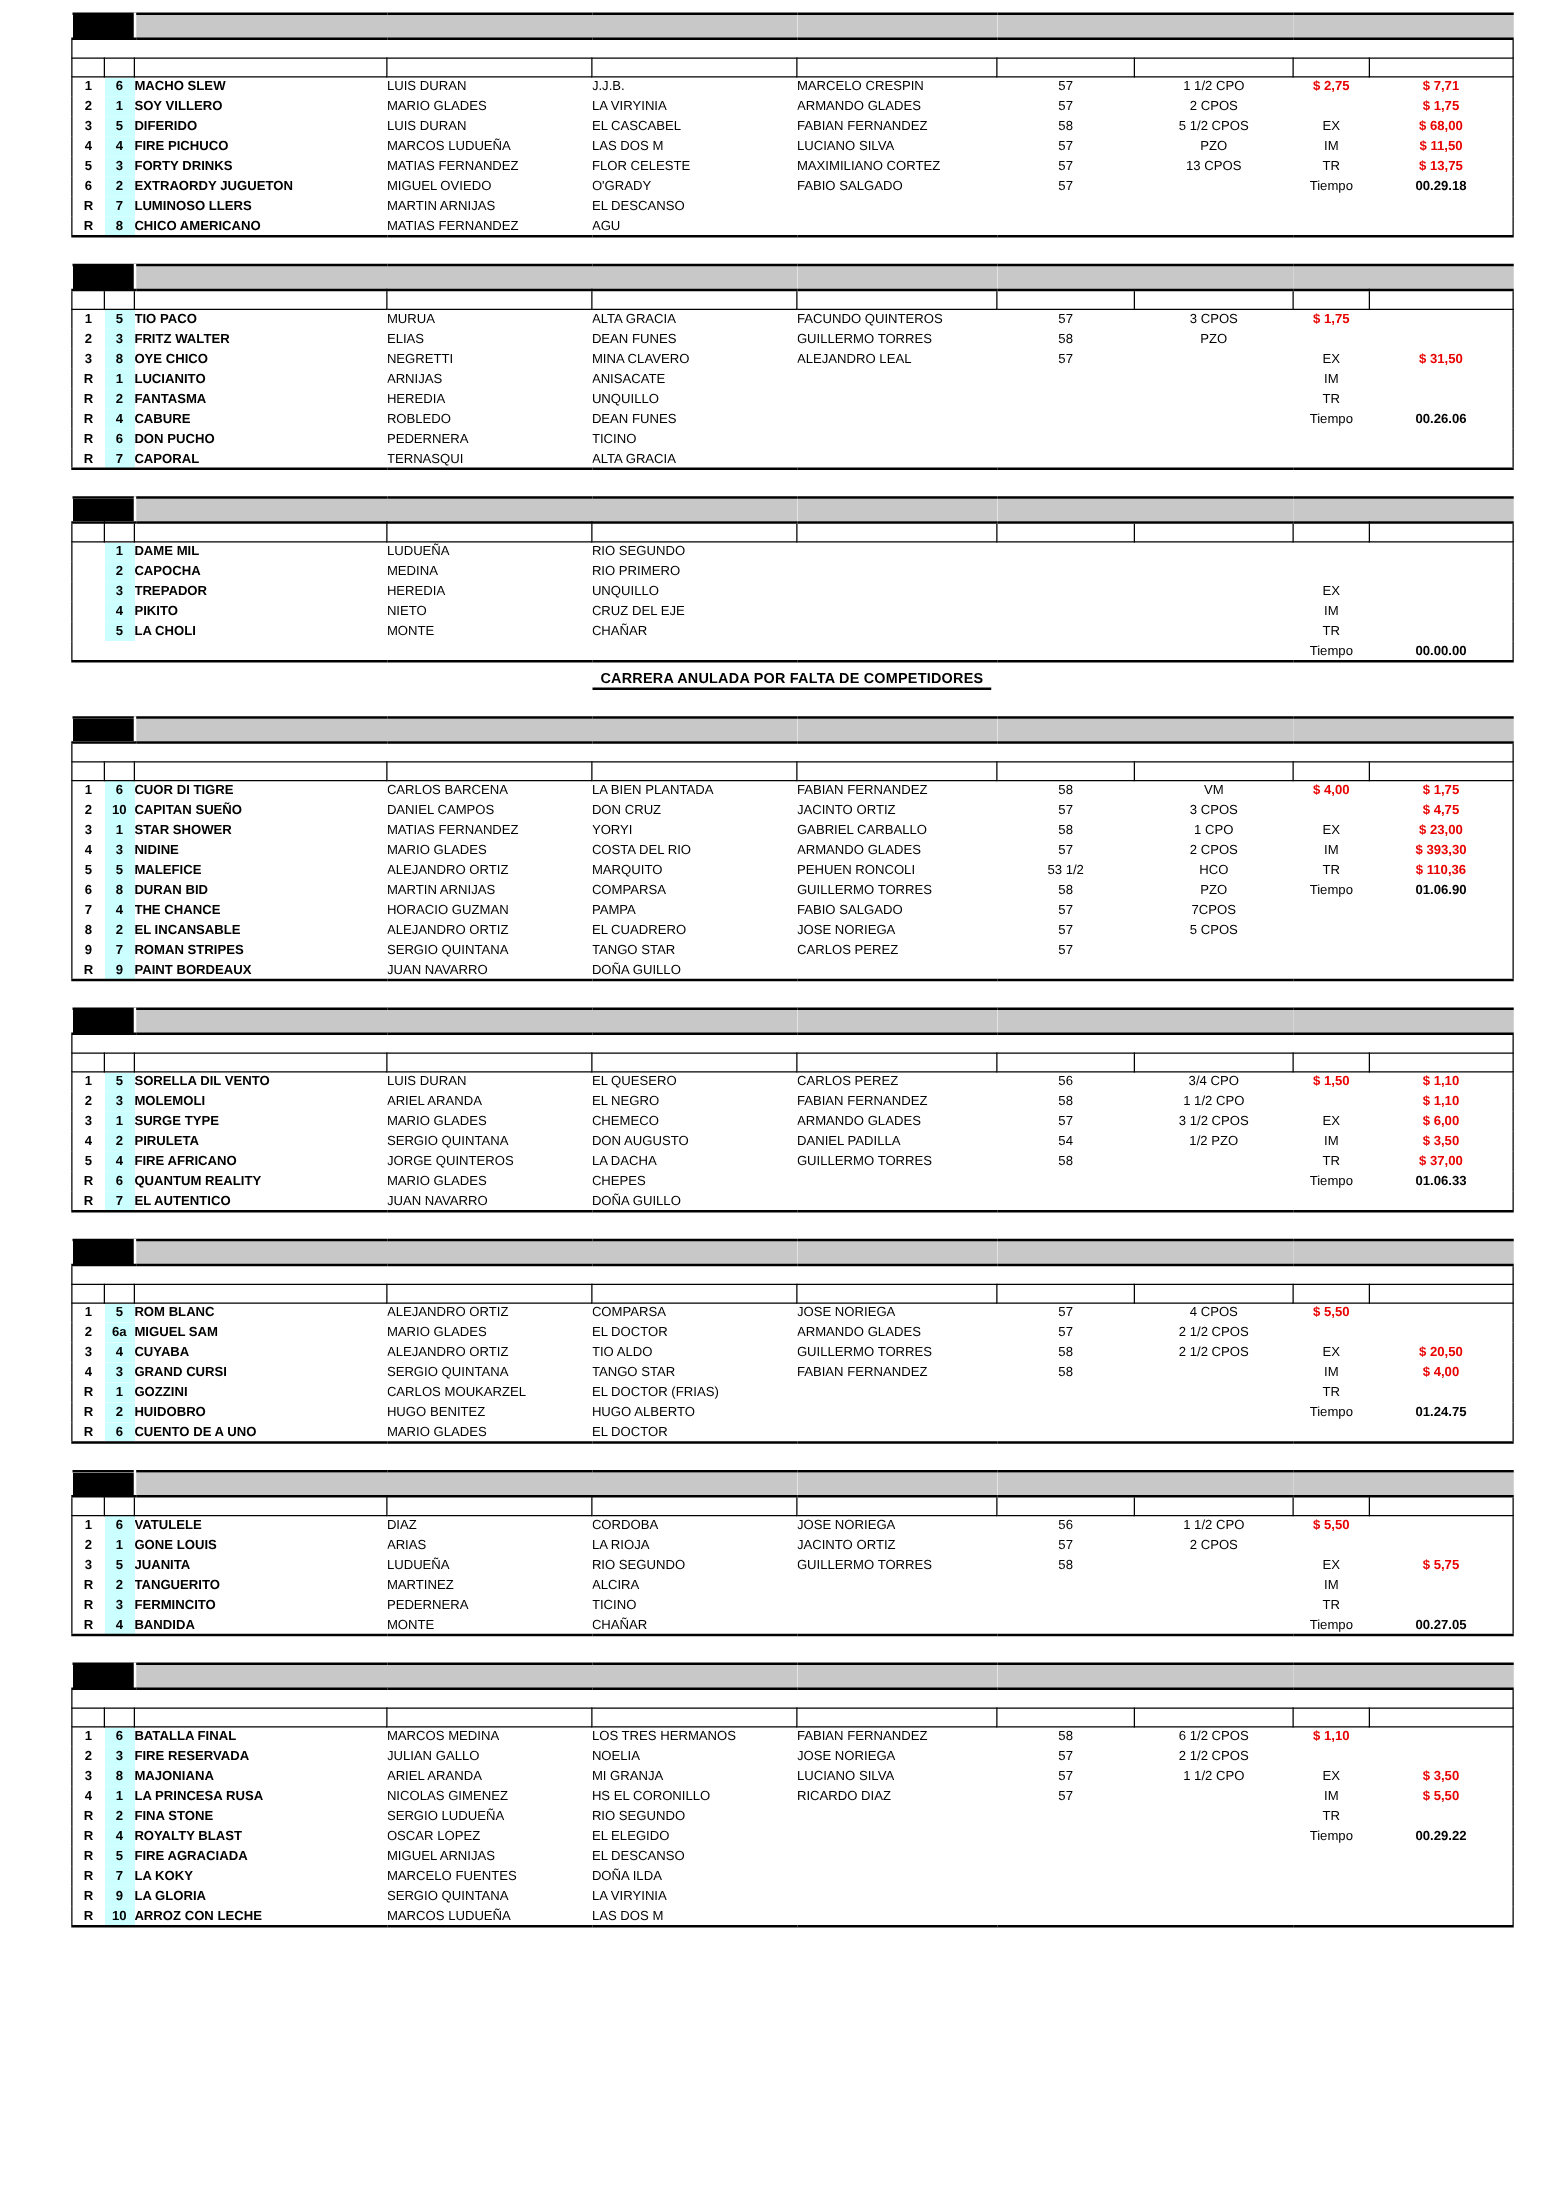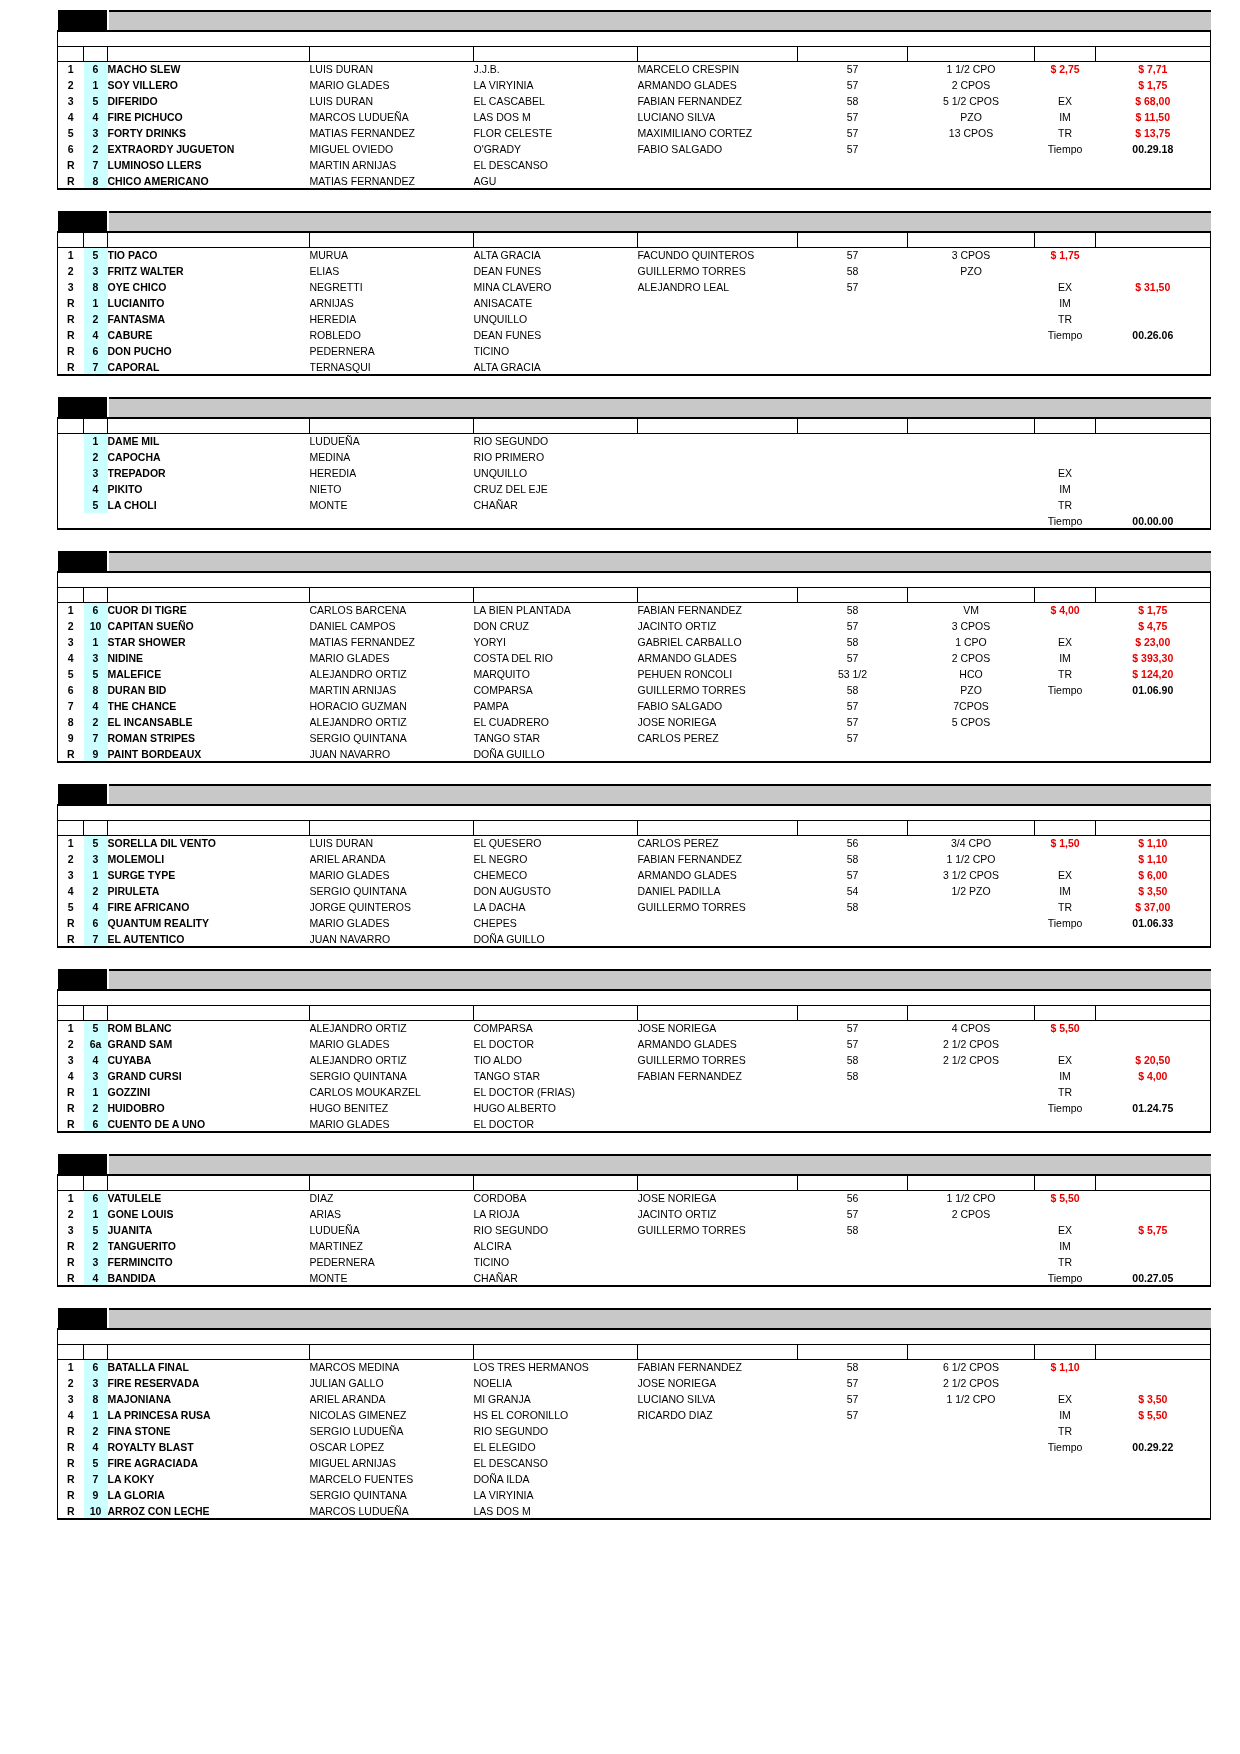--- a/index.html
+++ b/index.html
@@ -492,20 +492,21 @@
               <td class="c-cuid"></td>
               <td class="c-stud"></td>
               <td class="c-jock"></td>
               <td class="c-kgs"></td>
               <td class="c-dist"></td>
               <td class="c-gan"><span class="tlabel">Tiempo</span></td>
               <td class="c-seg"><span class="timeval">00.00.00</span></td>
             </tr>
           </tbody>
         </table>
+        <div class="race-note-wrap"><div class="race-note">CARRERA ANULADA POR FALTA  DE COMPETIDORES</div></div>
       </div>
       <div class="race">
         <table class="race-table">
           <colgroup>
             <col style="width: 26px;">
             <col style="width: 24px;">
             <col style="width: 202px;">
             <col style="width: 164px;">
             <col style="width: 164px;">
             <col style="width: 160px;">
@@ -589,21 +590,21 @@
             <tr class="data">
               <td class="c-pos"><span>5</span></td>
               <td class="c-num filled"><span>5</span></td>
               <td class="c-comp"><span>MALEFICE</span></td>
               <td class="c-cuid"><span>ALEJANDRO ORTIZ</span></td>
               <td class="c-stud"><span>MARQUITO</span></td>
               <td class="c-jock"><span>PEHUEN RONCOLI</span></td>
               <td class="c-kgs"><span>53 1/2</span></td>
               <td class="c-dist"><span>HCO</span></td>
               <td class="c-gan"><span class="marker">TR</span></td>
-              <td class="c-seg"><span class="money">$ 124,20</span></td>
+              <td class="c-seg"><span class="money">$ 110,36</span></td>
             </tr>
             <tr class="data">
               <td class="c-pos"><span>6</span></td>
               <td class="c-num filled"><span>8</span></td>
               <td class="c-comp"><span>DURAN BID</span></td>
               <td class="c-cuid"><span>MARTIN ARNIJAS</span></td>
               <td class="c-stud"><span>COMPARSA</span></td>
               <td class="c-jock"><span>GUILLERMO TORRES</span></td>
               <td class="c-kgs"><span>58</span></td>
               <td class="c-dist"><span>PZO</span></td>
@@ -832,21 +833,21 @@
               <td class="c-stud"><span>COMPARSA</span></td>
               <td class="c-jock"><span>JOSE NORIEGA</span></td>
               <td class="c-kgs"><span>57</span></td>
               <td class="c-dist"><span>4 CPOS</span></td>
               <td class="c-gan"><span class="money">$ 5,50</span></td>
               <td class="c-seg"></td>
             </tr>
             <tr class="data">
               <td class="c-pos"><span>2</span></td>
               <td class="c-num filled"><span>6a</span></td>
-              <td class="c-comp"><span>GRAND SAM</span></td>
+              <td class="c-comp"><span>MIGUEL SAM</span></td>
               <td class="c-cuid"><span>MARIO GLADES</span></td>
               <td class="c-stud"><span>EL DOCTOR</span></td>
               <td class="c-jock"><span>ARMANDO GLADES</span></td>
               <td class="c-kgs"><span>57</span></td>
               <td class="c-dist"><span>2 1/2 CPOS</span></td>
               <td class="c-gan"></td>
               <td class="c-seg"></td>
             </tr>
             <tr class="data">
               <td class="c-pos"><span>3</span></td>

